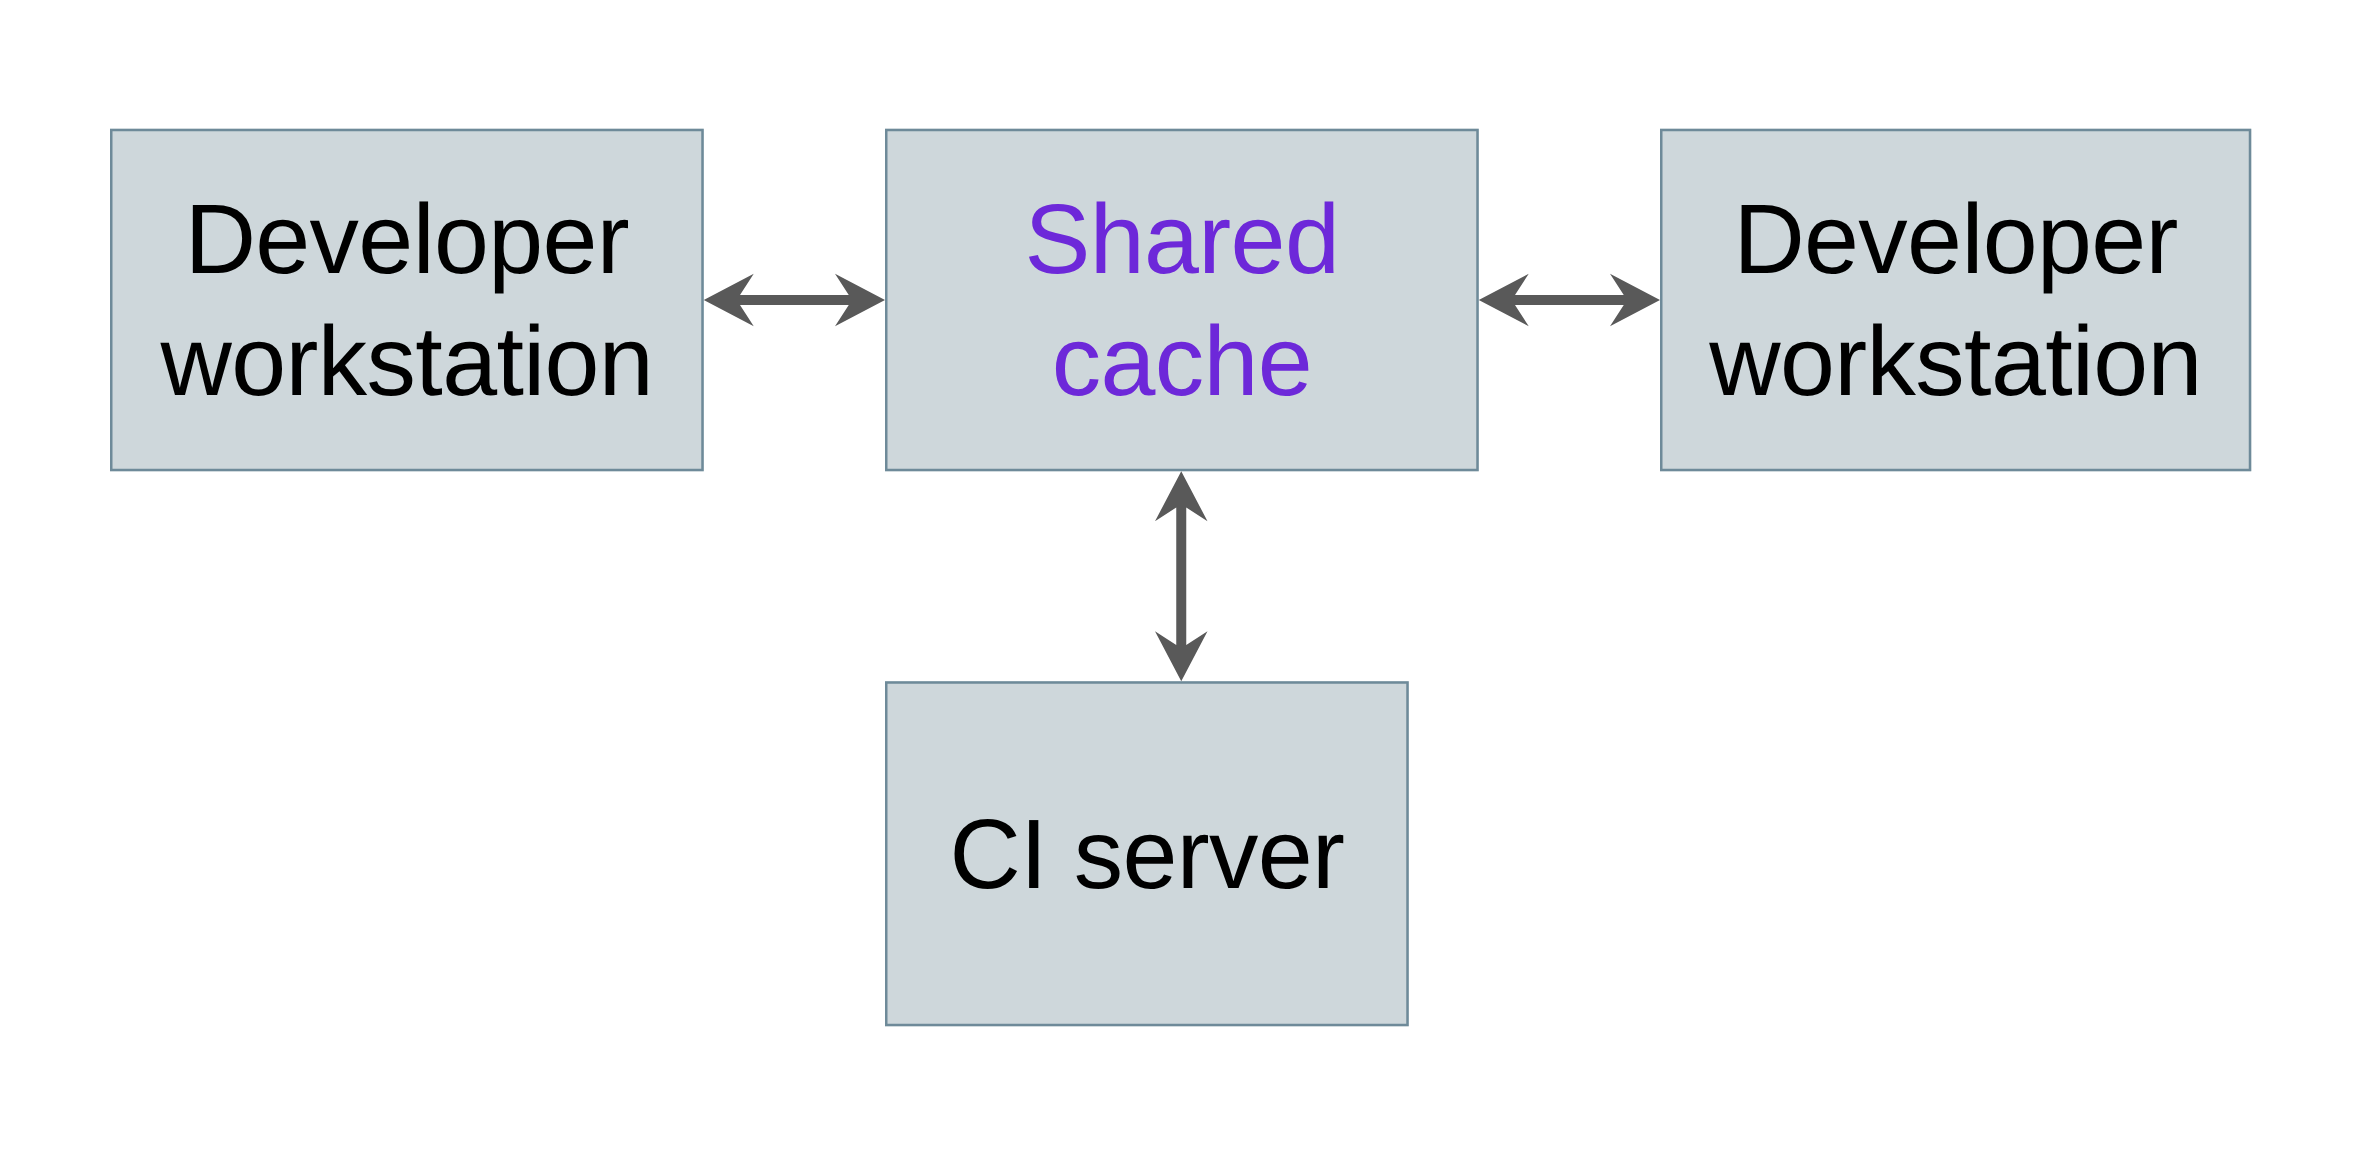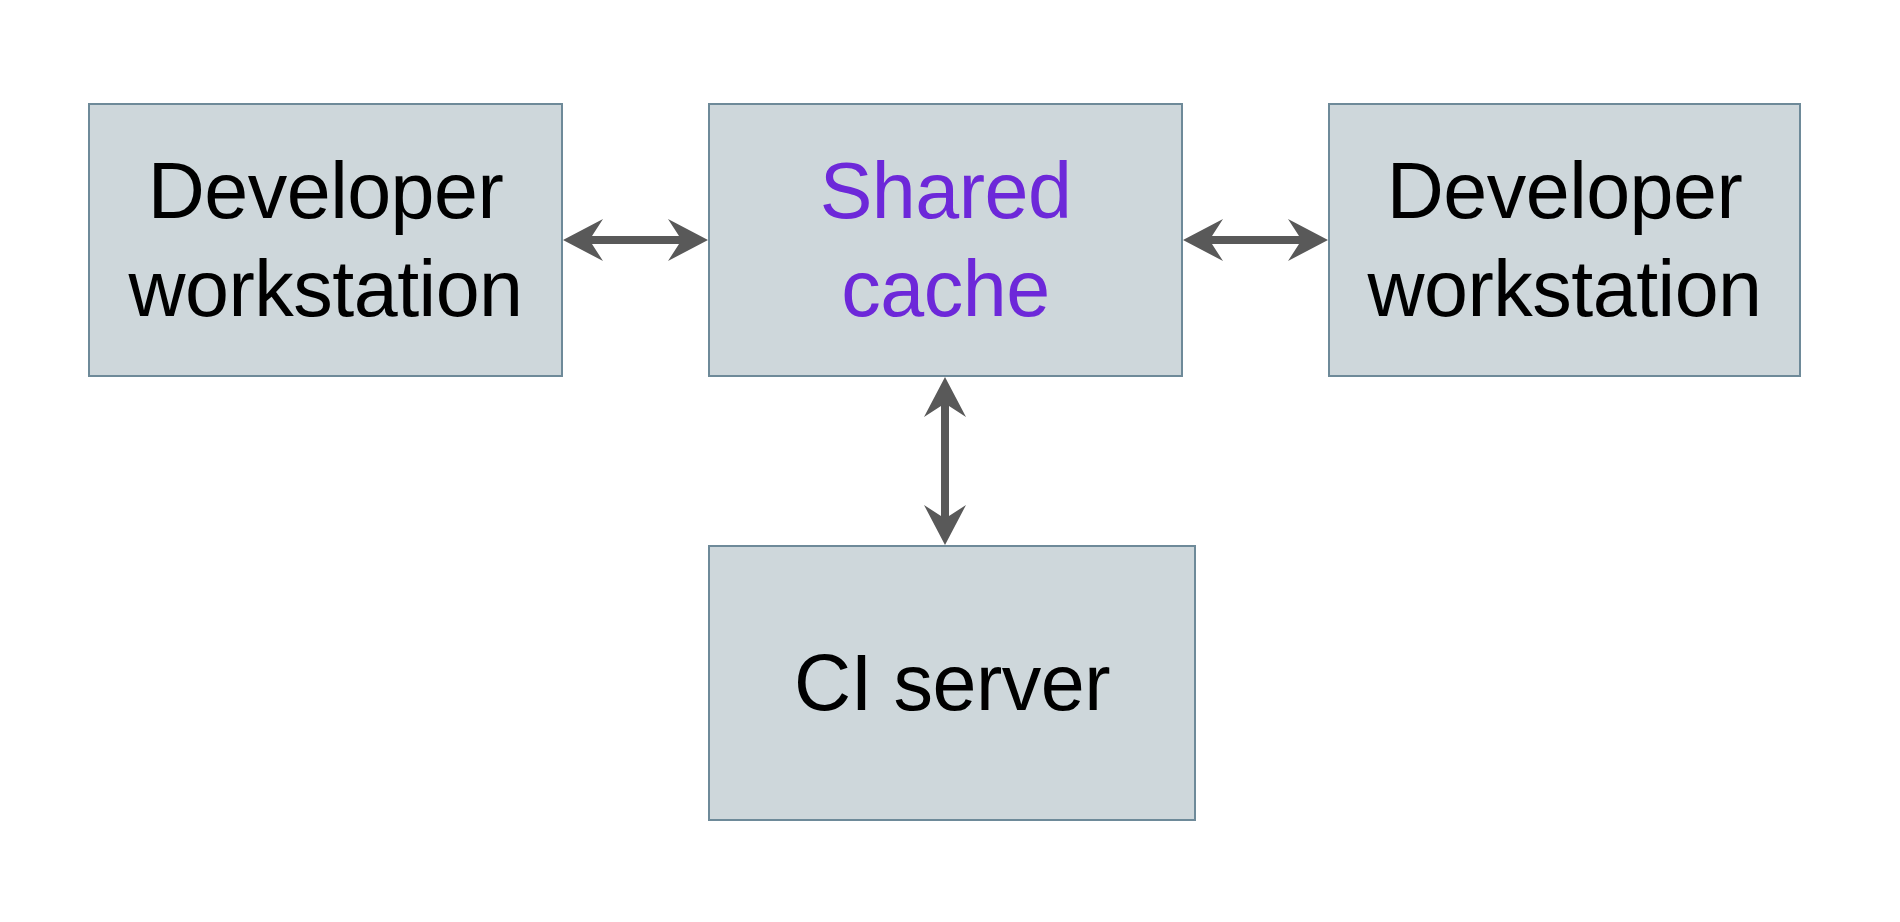--- a/index.html
+++ b/index.html
@@ -60,21 +60,21 @@
   <div class="node" id="node-1" style="left: 708px; top: 103px; width: 475px; height: 274px; background: rgb(206, 215, 219); border-color: rgb(110, 138, 153);">
     <span class="node-label" style="color: #6d28d9;">Shared
 cache</span>
   </div>
 
   <div class="node" id="node-2" style="left: 1328px; top: 103px; width: 473px; height: 274px; background: rgb(206, 215, 219); border-color: rgb(110, 138, 153);">
     <span class="node-label" style="color: rgb(0, 0, 0);">Developer
 workstation</span>
   </div>
 
-  <div class="node" id="node-3" style="left: 708px; top: 545px; width: 488px; height: 276px; background: rgb(206, 215, 219); border-color: rgb(110, 138, 153);">
+  <div class="node" id="node-3" style="left: 708px; top: 545px; width: 419px; height: 276px; background: rgb(206, 215, 219); border-color: rgb(110, 138, 153);">
     <span class="node-label" style="color: rgb(0, 0, 0);">CI server</span>
   </div>
 
   <div class="edge" id="edge-0" style="left: 563px; top: 219px; width: 145px; height: 42px;">
     <svg width="145" height="42" viewBox="0 0 145 42">
         <path d="M 0 21 L 40 0 L 29 17 L 116 17 L 105 0 L 145 21 L 105 42 L 116 25 L 29 25 L 40 42 Z" fill="#595959"></path>
       </svg>
   </div>
 
   <div class="edge" id="edge-1" style="left: 1183px; top: 219px; width: 145px; height: 42px;">

